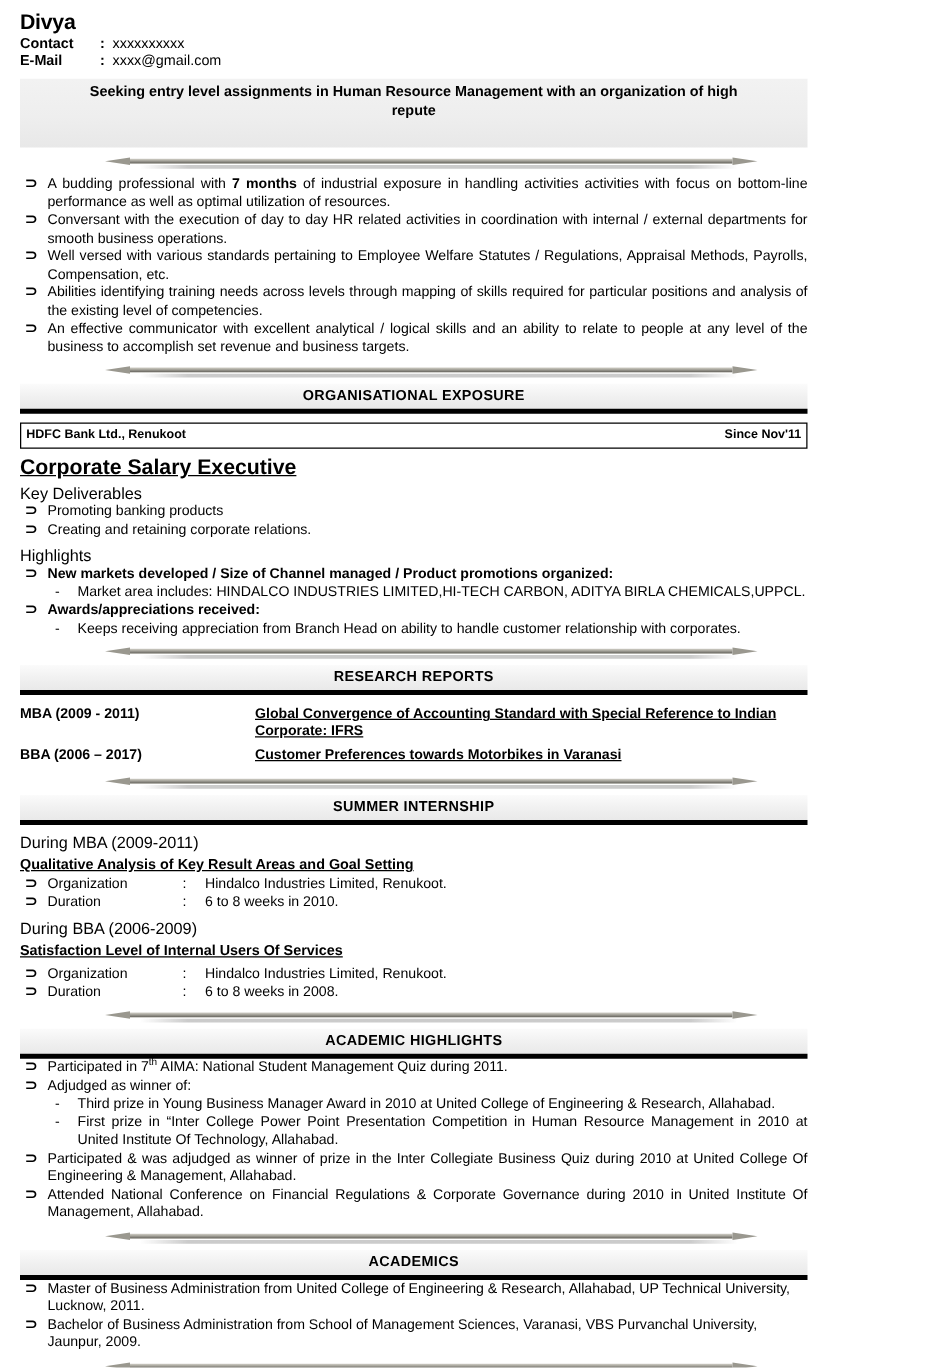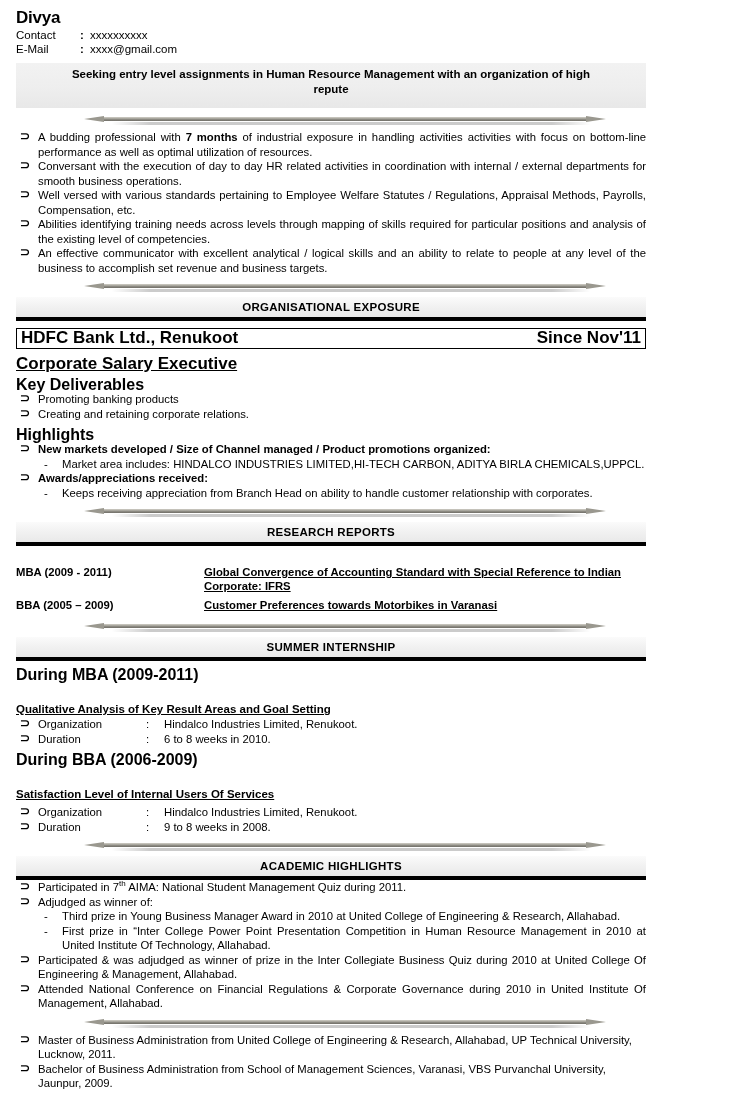--- a/index.html
+++ b/index.html
@@ -34,33 +34,33 @@
     border-collapse: collapse;
     margin-top: 1px;
   }
   .contact-table td {
     font-size: 11.5px;
     line-height: 14px;
     padding: 0;
     vertical-align: top;
     white-space: nowrap;
   }
-  .ct-label { font-weight: normal; width: 64px; }
+  .ct-label { font-weight: bold; width: 64px; }
   .ct-sep   { width: 10px; font-weight: bold; }
   .ct-value { font-weight: normal; }
 
   
   .objective {
     margin-top: 7px;
     background: linear-gradient(to bottom, #f2f2f2 0%, #eeeeee 55%, #e8e8e8 100%);
     text-align: center;
     font-size: 11.5px;
     font-weight: bold;
     line-height: 15px;
-    padding: 4px 40px 11px 40px;
+    padding: 4px 40px 21px 40px;
     box-sizing: border-box;
   }
 
   
   .divider {
     height: 17px;
     position: relative;
     margin: 3px 0 2px 0;
   }
   .divider .bar {
@@ -161,49 +161,49 @@
   }
 
   .b { font-weight: bold; }
 
   
   .company-bar {
     border: 1.5px solid #000;
     display: flex;
     justify-content: space-between;
     align-items: center;
-    font-size: 17px;
+    font-size: 10px;
     font-weight: bold;
     padding: 2px 4px 3px 4px;
     line-height: 14px;
     margin-top: 7px;
   }
   .role {
     font-size: 17px;
     font-weight: bold;
     text-decoration: underline;
     margin-top: 8px;
     line-height: 14px;
   }
   .subhead {
-    font-size: 16px;
-    font-weight: bold;
+    font-size: 13px;
+    font-weight: normal;
     line-height: 14px;
     margin-top: 7px;
   }
   .subhead-u {
     font-size: 11.5px;
     font-weight: bold;
     text-decoration: underline;
     line-height: 14px;
-    margin-top: 20px;
-  }
-
-  
-  .rr-table { border-collapse: collapse; width: 100%; margin-top: 17px; }
+    margin-top: 4px;
+  }
+
+  
+  .rr-table { border-collapse: collapse; width: 100%; margin-top: 6px; }
   .rr-table td {
     font-size: 11.3px;
     font-weight: bold;
     line-height: 14px;
     padding: 2px 0 3px 0;
     vertical-align: top;
   }
   .rr-deg { width: 188px; }
   .rr-title { text-decoration: underline; }
 
@@ -334,21 +334,21 @@
 
   <div class="section-head">RESEARCH REPORTS</div>
 
   <table class="rr-table">
     <tbody>
         <tr>
       <td class="rr-deg">MBA (2009 - 2011)</td>
       <td class="rr-title">Global Convergence of Accounting Standard with Special Reference to Indian Corporate: IFRS</td>
     </tr>
     <tr>
-      <td class="rr-deg">BBA (2005 – 2009)</td>
+      <td class="rr-deg">BBA (2006 – 2017)</td>
       <td class="rr-title">Customer Preferences towards Motorbikes in Varanasi</td>
     </tr>
   </tbody>
     </table>
 
   <div class="divider">
     <div class="shadow"></div>
     <div class="bar"></div>
   </div>
 
@@ -366,21 +366,21 @@
   </ul>
 
   <div class="subhead">During BBA (2006-2009)</div>
   <div class="subhead-u">Satisfaction Level of Internal Users Of Services</div>
   <div class="spacer3"></div>
   <ul class="kv">
     <li>
       <span class="bullet">⊃</span><span class="k">Organization</span><span class="c">:</span><span>Hindalco Industries Limited, Renukoot.</span>
     </li>
     <li>
-      <span class="bullet">⊃</span><span class="k">Duration</span><span class="c">:</span><span>9 to 8 weeks in 2008.</span>
+      <span class="bullet">⊃</span><span class="k">Duration</span><span class="c">:</span><span>6 to 8 weeks in 2008.</span>
     </li>
   </ul>
 
   <div class="divider">
     <div class="shadow"></div>
     <div class="bar"></div>
   </div>
 
   <div class="section-head">ACADEMIC HIGHLIGHTS</div>
 
@@ -407,20 +407,21 @@
     <li>
       <span class="bullet">⊃</span><span>Attended National Conference on Financial Regulations &amp; Corporate Governance during 2010 in United Institute Of Management, Allahabad.</span>
     </li>
   </ul>
 
   <div class="divider">
     <div class="shadow"></div>
     <div class="bar"></div>
   </div>
 
+  <div class="section-head">ACADEMICS</div>
 
   <ul class="bl nojust block">
     <li>
       <span class="bullet">⊃</span><span>Master of Business Administration from United College of Engineering &amp; Research, Allahabad, UP Technical University, Lucknow, 2011.</span>
     </li>
     <li>
       <span class="bullet">⊃</span><span>Bachelor of Business Administration from School of Management Sciences, Varanasi, VBS Purvanchal University, Jaunpur, 2009.</span>
     </li>
   </ul>
 

